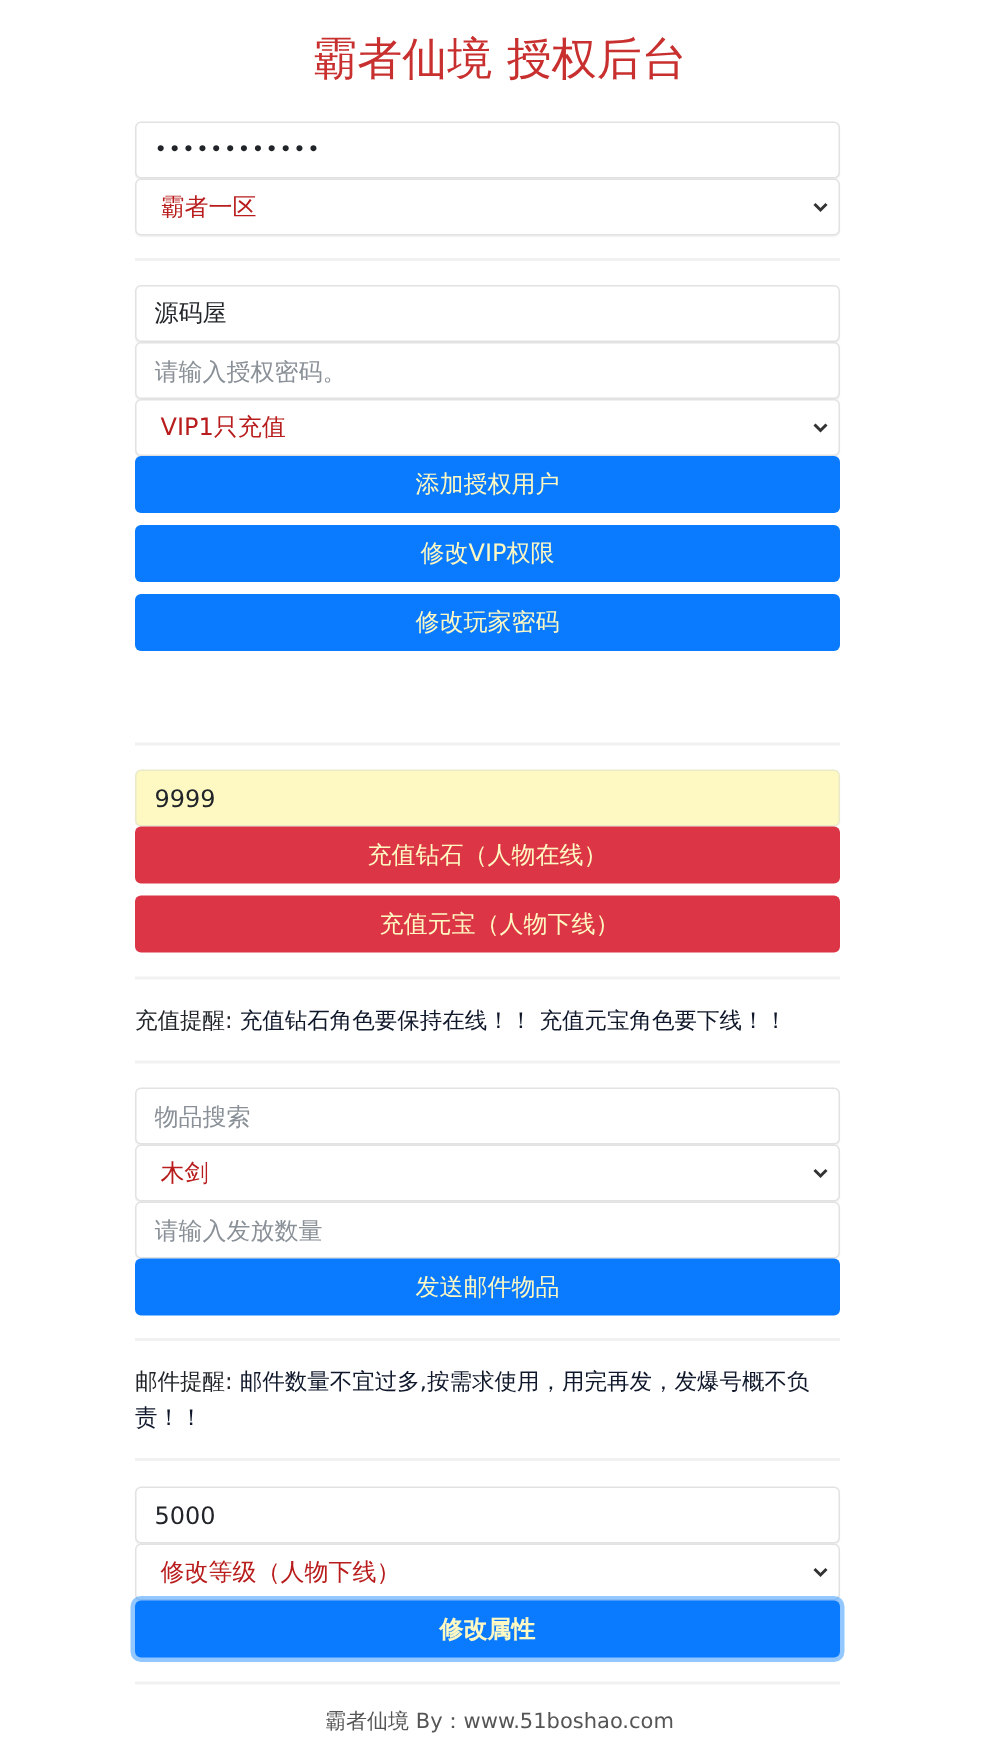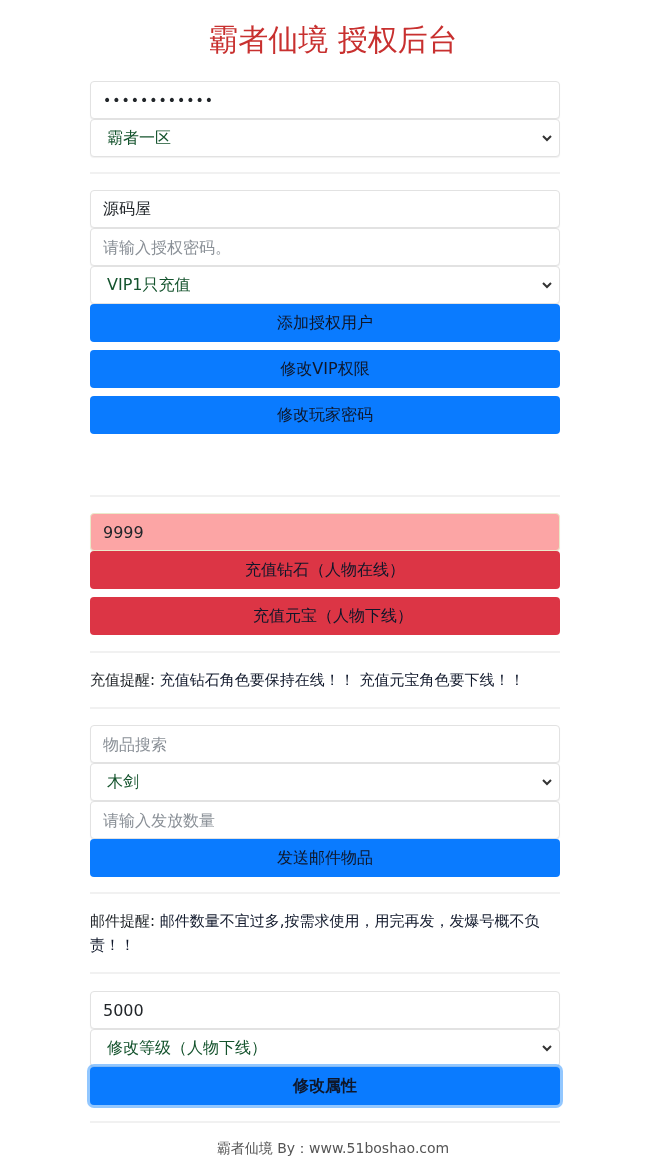--- a/index.html
+++ b/index.html
@@ -2,25 +2,25 @@
 <html><head>
 <meta charset="utf-8">
 <style>
   * { box-sizing: border-box; margin: 0; padding: 0; }
   html, body { width: 666px; height: 1171px; background: #ffffff; overflow: hidden; }
   body { font-family: "DejaVu Sans", "Liberation Sans", sans-serif; color: #212529; font-size: 16px; }
   .wrap { position: relative; width: 666px; height: 941px; }
   .title { position: absolute; top: 18px; left: 0; width: 666px; text-align: center; font-size: 30px; color: #c8302f; line-height: 44px; font-weight: normal; }
   .field { position: absolute; left: 90px; width: 470px; height: 38px; border: 1px solid #e2e2e2; border-radius: 4px; background: #fff; box-shadow: 0 1px 1px rgba(0,0,0,0.06); padding: 0 12px; font-size: 16px; line-height: 36px; color: #212529; font-family: "DejaVu Sans", "Liberation Sans", sans-serif; outline: none; }
   .field::placeholder { color: #8a9097; }
-  .field.yellow { background: #fca5a5; border-color: #eaeaca; }
+  .field.yellow { background: #fef9c3; border-color: #eaeaca; }
   .field.pw { font-size: 14px; letter-spacing: 1px; }
-  .select { position: absolute; left: 90px; width: 470px; height: 38px; border: 1px solid #e2e2e2; border-radius: 4px; background: #fff; box-shadow: 0 1px 1px rgba(0,0,0,0.06); padding: 0 16px; font-size: 16px; line-height: 36px; color: #14532d; }
+  .select { position: absolute; left: 90px; width: 470px; height: 38px; border: 1px solid #e2e2e2; border-radius: 4px; background: #fff; box-shadow: 0 1px 1px rgba(0,0,0,0.06); padding: 0 16px; font-size: 16px; line-height: 36px; color: #b91c1c; }
   .select .chev { position: absolute; right: 6px; top: 12px; width: 12px; height: 12px; }
-  .btn { position: absolute; left: 90px; width: 470px; height: 38px; border: none; border-radius: 4px; color: #0f172a; font-size: 16px; text-align: center; line-height: 38px; cursor: pointer; font-family: "DejaVu Sans", "Liberation Sans", sans-serif; }
+  .btn { position: absolute; left: 90px; width: 470px; height: 38px; border: none; border-radius: 4px; color: #fef9c3; font-size: 16px; text-align: center; line-height: 38px; cursor: pointer; font-family: "DejaVu Sans", "Liberation Sans", sans-serif; }
   .btn.blue { background: #0a7bff; }
   .btn.red { background: #dc3545; }
   .btn.focus { box-shadow: 0 0 0 3px rgba(38,143,255,0.5); font-weight: bold; }
   .hr { position: absolute; left: 90px; width: 470px; height: 0; border-top: 2px solid #f1f1f1; }
   .note { position: absolute; left: 90px; width: 470px; font-size: 15px; line-height: 24px; color: #212529; }
   .note .warn { color: #0f172a; }
   .footer { position: absolute; top: 1137px; left: 0; width: 666px; text-align: center; font-size: 14px; color: #555; line-height: 22px; }
 </style>
 </head>
 <body>

